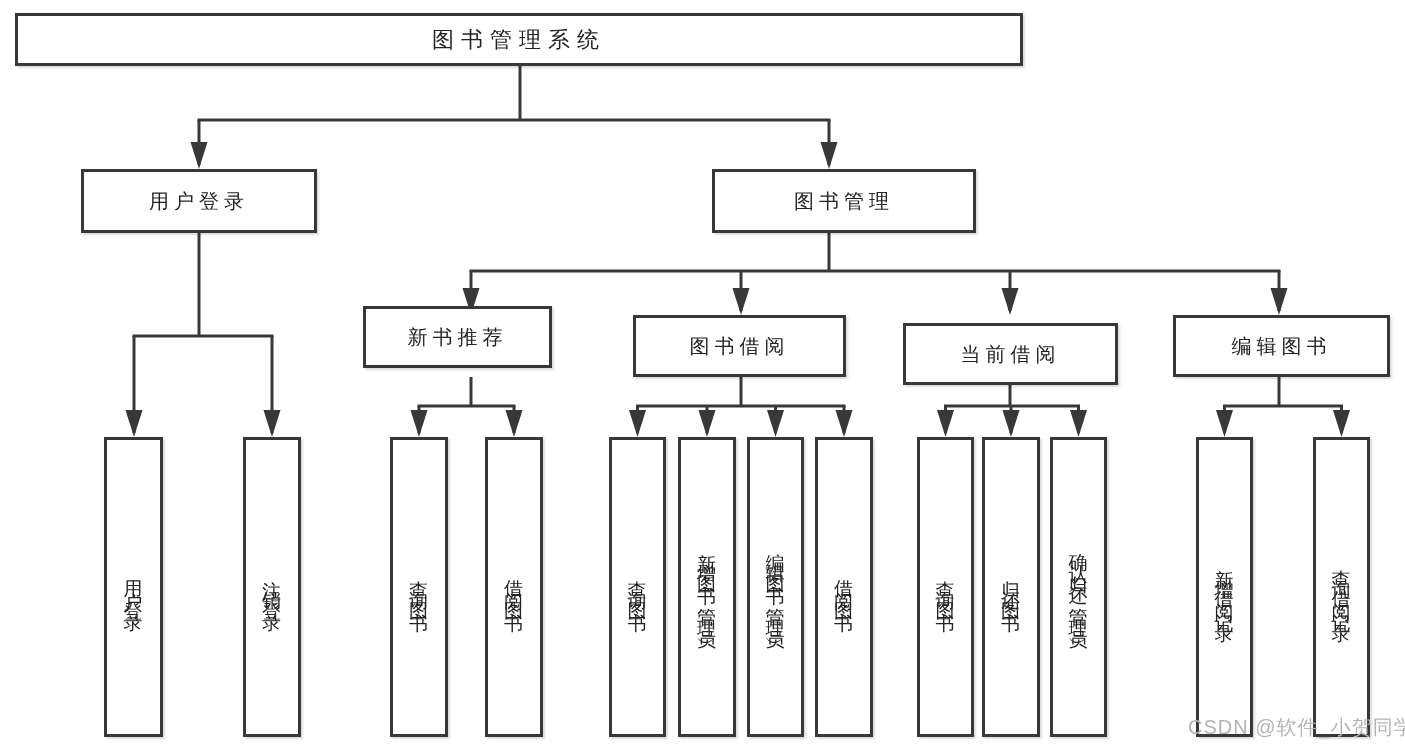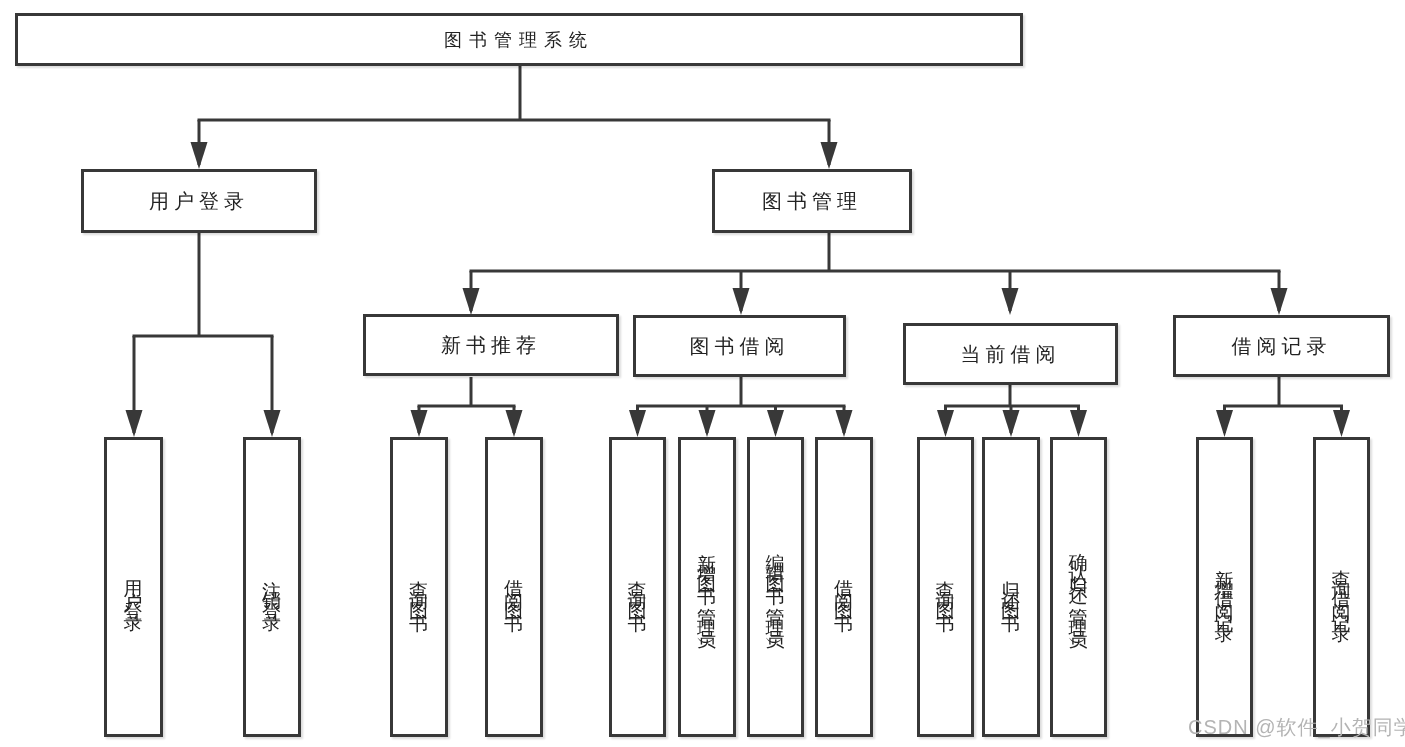--- a/index.html
+++ b/index.html
@@ -19,21 +19,21 @@
     display:flex;align-items:center;justify-content:center;
     box-shadow:2px 2px 2px rgba(0,0,0,0.14);
   }
   .node .label{
     color:#232323;
     font-size:20px;
     letter-spacing:5px;
     white-space:nowrap;
     text-align:center;
   }
-  .node.root .label{font-size:18px;letter-spacing:7px;}
+  .node.root .label{font-size:22px;letter-spacing:7px;}
   .node.v .label{
     writing-mode:vertical-rl;
     text-orientation:mixed;
     font-size:19px;
     letter-spacing:11px;
     line-height:1;
   }
   .watermark{
     position:absolute;
     font-size:20px;
@@ -100,34 +100,34 @@
       <line x1="1341.5" y1="406" x2="1341.5" y2="433" stroke="#383838" stroke-width="3"></line>
       <polygon points="1333,410 1350,410 1341.5,437" fill="#383838"></polygon>
     </svg>
   <div id="node-layer">
       <div class="node root" style="left: 15px; top: 13px; width: 1008px; height: 53px;">
         <span class="label">图书管理系统</span>
       </div>
       <div class="node" style="left: 81px; top: 169px; width: 236px; height: 64px;">
         <span class="label">用户登录</span>
       </div>
-      <div class="node" style="left: 712px; top: 169px; width: 200px; height: 64px;">
+      <div class="node" style="left: 712px; top: 169px; width: 264px; height: 64px;">
         <span class="label">图书管理</span>
       </div>
-      <div class="node" style="left: 363px; top: 314px; width: 256px; height: 62px;">
+      <div class="node" style="left: 363px; top: 306px; width: 189px; height: 62px;">
         <span class="label">新书推荐</span>
       </div>
       <div class="node" style="left: 633px; top: 315px; width: 213px; height: 62px; align-items: center;">
         <span class="label">图书借阅</span>
       </div>
       <div class="node" style="left: 903px; top: 315px; width: 215px; height: 62px; margin-top: 8px;">
         <span class="label">当前借阅</span>
       </div>
       <div class="node" style="left: 1173px; top: 315px; width: 217px; height: 62px;">
-        <span class="label">借阅记录</span>
+        <span class="label">编辑图书</span>
       </div>
       <div class="node v" style="left: 104px; top: 437px; width: 59px; height: 300px;">
         <span class="label">用户登录</span>
       </div>
       <div class="node v" style="left: 243px; top: 437px; width: 58px; height: 300px;">
         <span class="label">注销登录</span>
       </div>
       <div class="node v" style="left: 390px; top: 437px; width: 58px; height: 300px;">
         <span class="label">查询图书</span>
       </div>

